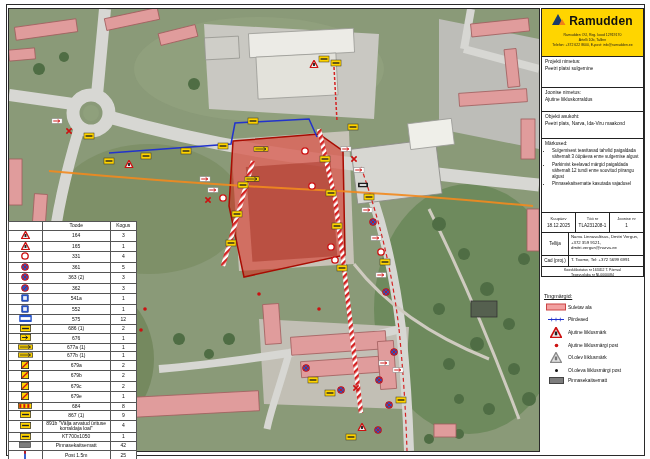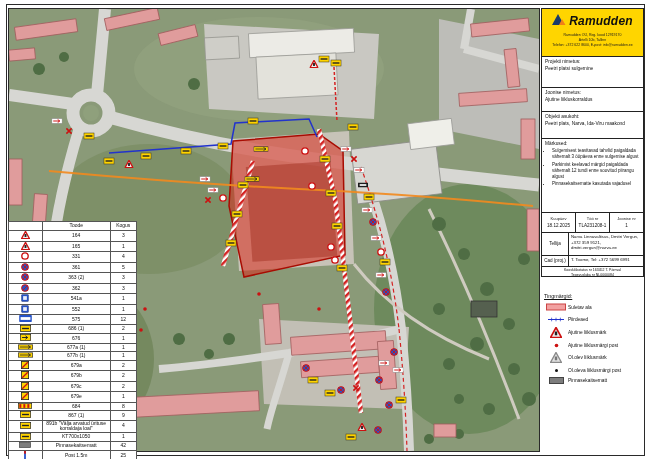--- a/index.html
+++ b/index.html
@@ -22,21 +22,21 @@
   table.signs th{height:8px;}
   .c-icon{width:32px;} .c-prod{width:64px;} .c-qty{width:25px;}
   td.icell{line-height:0;}
 
   
   .panel{position:absolute;left:541px;top:8px;width:103px;z-index:3;}
   .pbox{border:1px solid #222;border-top:0;padding:2px 3px;font-size:4.8px;line-height:1.3;
         background:#fff;box-sizing:border-box;}
   .pbox:first-child{border-top:1px solid #222;}
   .logo-box{background:#ffd500;text-align:center;padding:5px 2px 3px 2px;height:49px;}
-  .brand-row{display:flex;align-items:flex-start;justify-content:center;gap:3px;font-style:italic;}
+  .brand-row{display:flex;align-items:flex-start;justify-content:center;gap:3px;}
   .brand{font-size:12px;font-weight:bold;color:#101010;letter-spacing:0.2px;}
   .logo-contact{margin-top:3px;font-size:3.5px;line-height:1.45;color:#1c1c1c;}
   .pbox .lab{display:block;}
   .pbox .val{display:block;margin-top:1px;}
   .proj{height:31px;} .draw{height:24px;} .loc{height:27px;} .notes{height:74px;}
   .notes ul{margin:1px 0 0 7px;padding:0;}
   .notes li{margin-bottom:2px;font-size:4.5px;}
   .meta{display:flex;padding:0;height:20px;}
   .meta .cell{flex:1;border-right:1px solid #222;display:flex;flex-direction:column;
         justify-content:center;text-align:center;padding:1px;}

